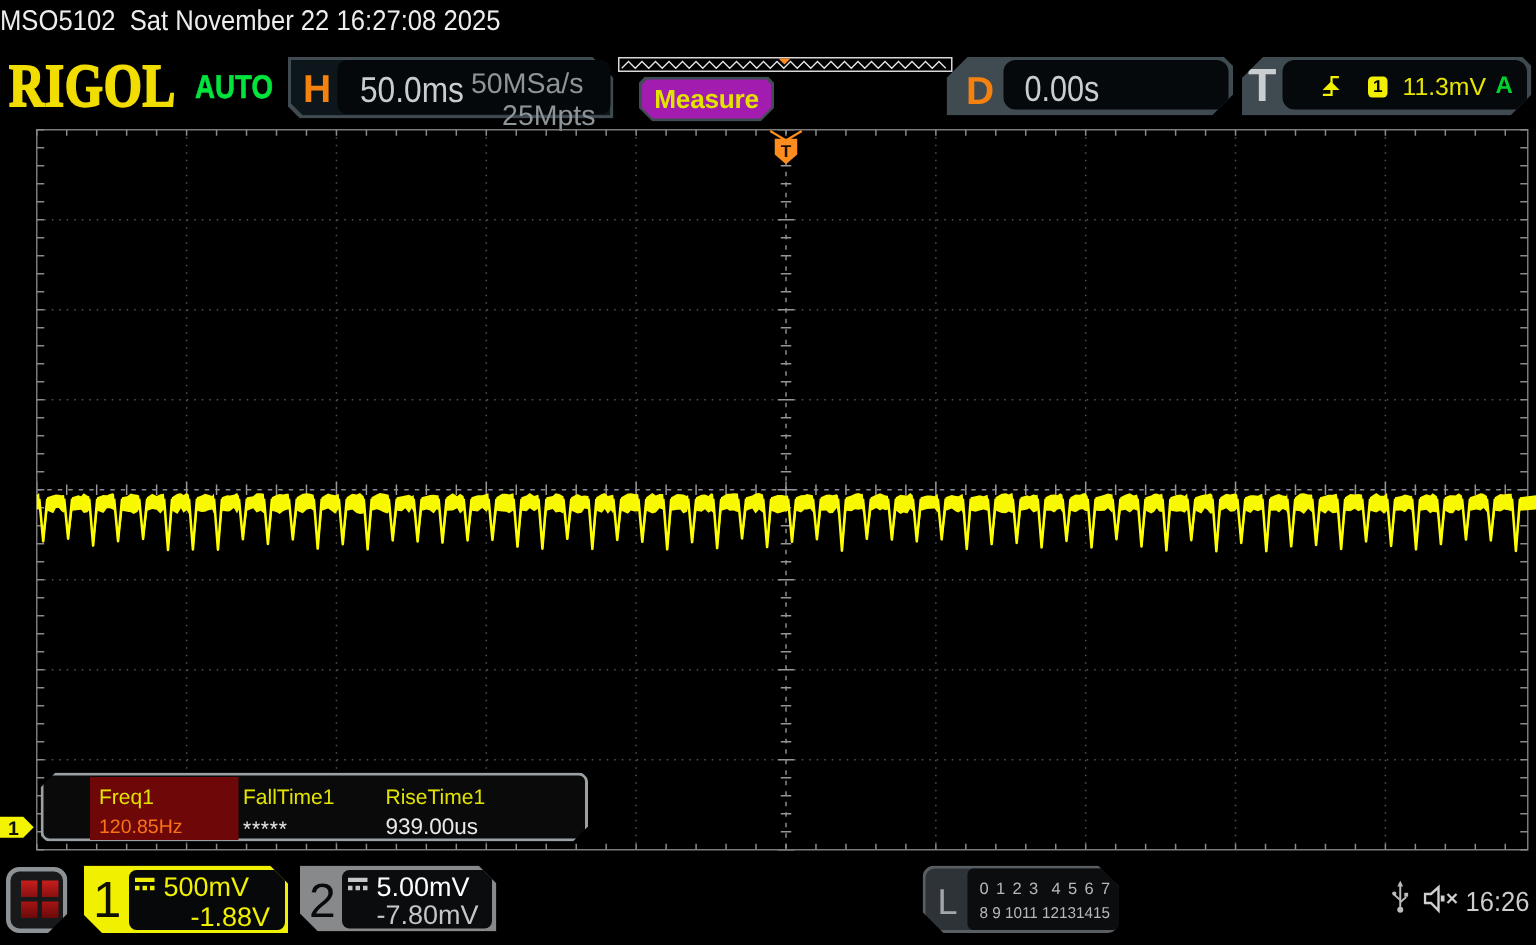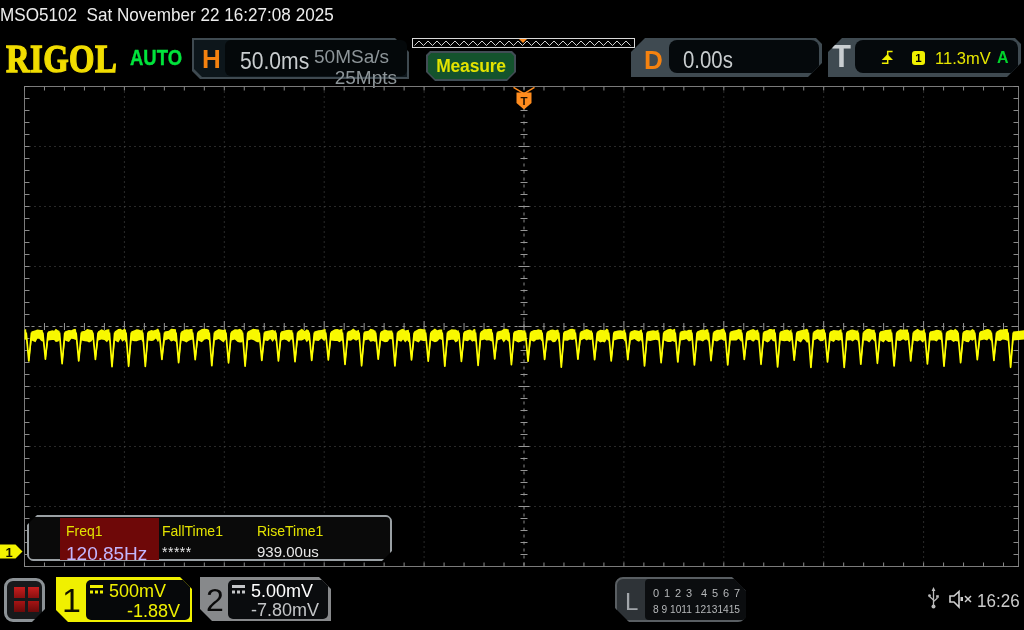--- a/index.html
+++ b/index.html
@@ -4,21 +4,21 @@
 html,body { width:1024px; height:630px; background:#000; overflow:hidden;
   font-family:"Liberation Sans", sans-serif; }
 .abs { position:absolute; }
 #root { position:relative; width:1024px; height:630px; background:#000; }
 .panel { position:absolute; background:#3f4a51; }
 .panel .inner { position:absolute; left:2px; top:2px; right:2px; bottom:2px; background:#0d161b; }
 .chamTR { clip-path:polygon(0 0, calc(100% - 14px) 0, 100% 14px, 100% 100%, 8px 100%, 0 calc(100% - 8px)); }
 .chamTL { clip-path:polygon(14px 0, calc(100% - 6px) 0, 100% 6px, 100% calc(100% - 14px), calc(100% - 14px) 100%, 0 100%, 0 14px); }
 .btn { position:absolute; background:#414d55;
   clip-path:polygon(4px 0, calc(100% - 4px) 0, 100% 4px, 100% calc(100% - 9px), calc(100% - 9px) 100%, 9px 100%, 0 calc(100% - 9px), 0 4px); }
-.btn .inner { position:absolute; left:1.6px; top:1.6px; right:1.6px; bottom:1.6px; background:#14532d;
+.btn .inner { position:absolute; left:1.6px; top:1.6px; right:1.6px; bottom:1.6px; background:#a21caf;
   clip-path:polygon(4px 0, calc(100% - 4px) 0, 100% 4px, 100% calc(100% - 8px), calc(100% - 8px) 100%, 8px 100%, 0 calc(100% - 8px), 0 4px);
   display:flex; align-items:center; justify-content:center; }
 </style></head>
 <body>
 <div id="root">
 
 <div class="abs" style="left:0px; top:4px; font-size:19px; color:#ededed; transform:scaleX(0.9); transform-origin:0 0;">MSO5102&nbsp; Sat November 22 16:27:08 2025</div>
 
 <div class="abs" style="left:6px; top:36px; font-family:'Liberation Serif',serif; font-weight:bold; font-size:38.5px; color:#f2dd00; transform:scale(0.85,1.06); transform-origin:0 50%; letter-spacing:0.5px; -webkit-text-stroke:1.3px #f0dc00;">RIGOL</div>
 <div class="abs" style="left:130px; top:45px; font-size:22px; font-weight:bold; color:#00e43c; letter-spacing:0px; transform:scaleX(0.84); transform-origin:0 0; -webkit-text-stroke:0.4px #00e43c;">AUTO</div>
@@ -418,21 +418,21 @@
 <path d="M513.5,87.3 L524,93.6 L534.5,87.3" fill="none" stroke="#ff8c1e" stroke-width="1.5"></path>
       <polygon points="516.5,92.5 531.5,92.5 531.5,103 524,109.5 516.5,103" fill="#ff8c1e"></polygon>
       <text x="524" y="104.5" font-size="11.5" font-weight="bold" fill="#201000" text-anchor="middle" font-family="Liberation Sans, sans-serif">T</text>
 <polygon points="0,544.5 15.5,544.5 22.5,551.5 15.5,558.5 0,558.5" fill="#f4f400"></polygon>
       <text x="9" y="556.5" font-size="13" font-weight="bold" fill="#101000" text-anchor="middle" font-family="Liberation Sans, sans-serif">1</text>
 </svg>
 
 <div class="abs" style="left:27px; top:515px; width:365px; height:46px; background:#0a0a0a; border:2px solid #9aa0a4; border-radius:6px; clip-path:polygon(10px 0, calc(100% - 4px) 0, 100% 4px, 100% calc(100% - 10px), calc(100% - 10px) 100%, 4px 100%, 0 calc(100% - 4px), 0 10px);">
   <div class="abs" style="left:31px; top:1px; width:99px; height:42px; background:#6e0808;"></div>
   <div class="abs" style="left:37px; top:6px; font-size:14px; color:#e3e300;">Freq1</div>
-  <div class="abs" style="left:37px; top:26px; font-size:19px; color:#c4b5fd;">120.85Hz</div>
+  <div class="abs" style="left:37px; top:26px; font-size:13px; color:#f97316;">120.85Hz</div>
   <div class="abs" style="left:133px; top:6px; font-size:14px; color:#e3e300;">FallTime1</div>
   <div class="abs" style="left:133px; top:27px; font-size:14px; color:#e8e8e8; letter-spacing:0.5px;">*****</div>
   <div class="abs" style="left:228px; top:6px; font-size:14px; color:#e3e300;">RiseTime1</div>
   <div class="abs" style="left:228px; top:26px; font-size:15px; color:#e8e8e8;">939.00us</div>
 </div>
 
 <div class="abs" style="left:4px; top:578px; width:41px; height:44px; background:#17191b; border:3px solid #8c9296; border-radius:9px; clip-path:polygon(0 0, calc(100% - 4px) 0, 100% 4px, 100% calc(100% - 13px), calc(100% - 13px) 100%, 0 100%);">
   <div class="abs" style="left:7px; top:6px; width:11px; height:11px; background:linear-gradient(#c81e1e,#8a1010);"></div>
   <div class="abs" style="left:21px; top:6px; width:11px; height:11px; background:linear-gradient(#c81e1e,#8a1010);"></div>
   <div class="abs" style="left:7px; top:20px; width:11px; height:11px; background:linear-gradient(#a61414,#6a0a0a);"></div>

